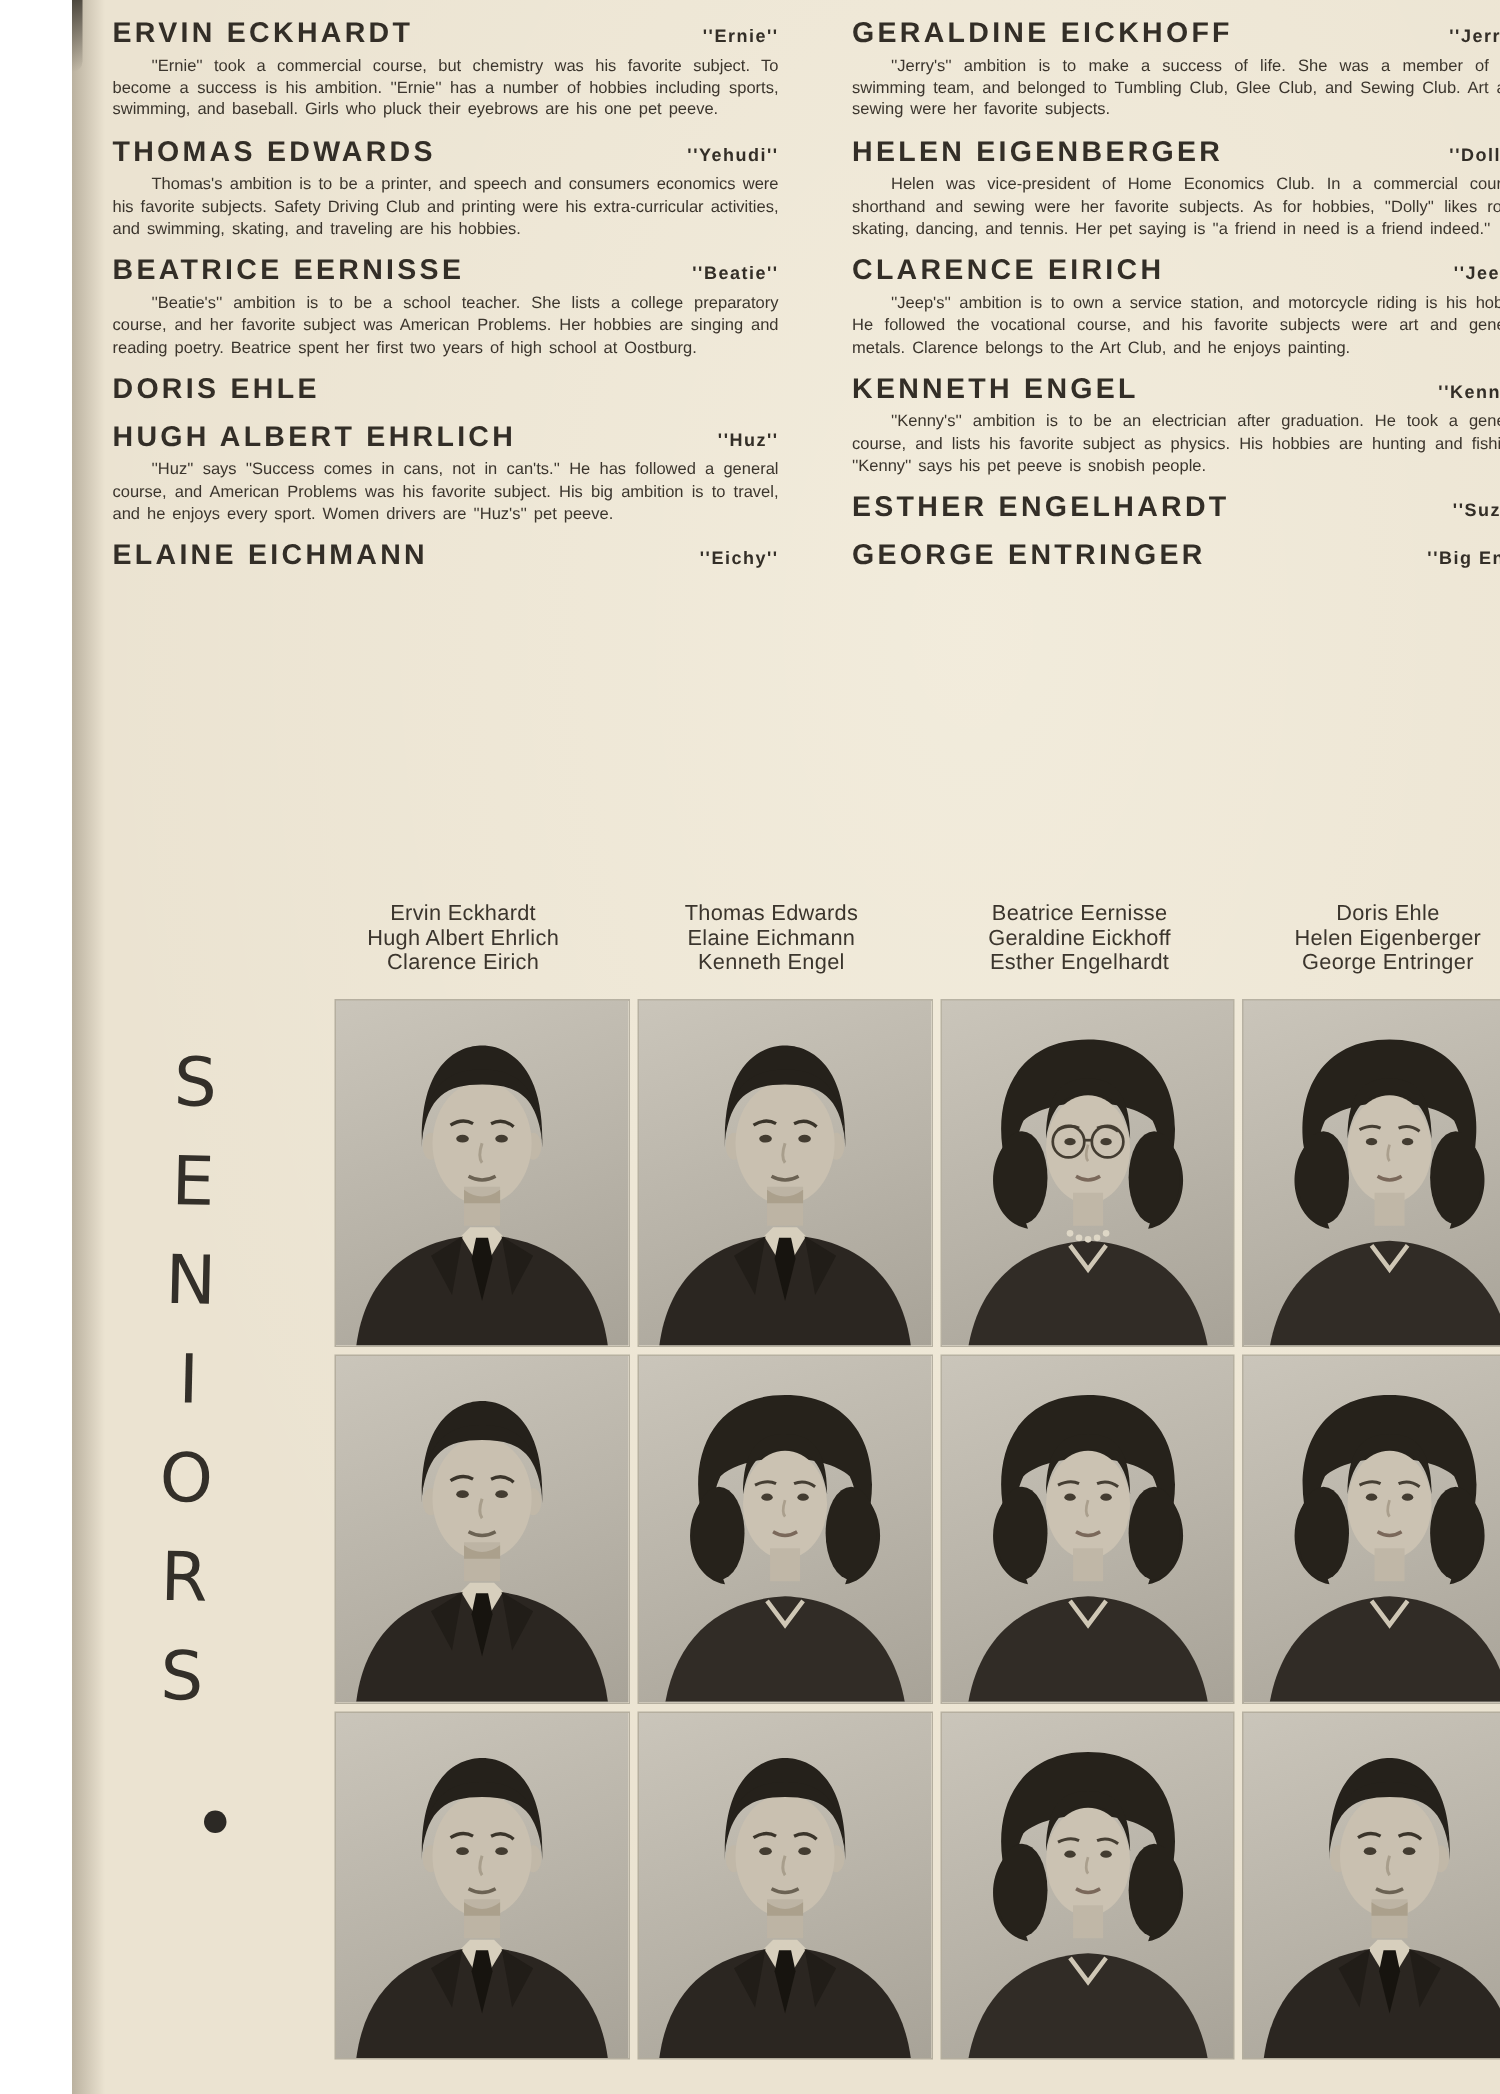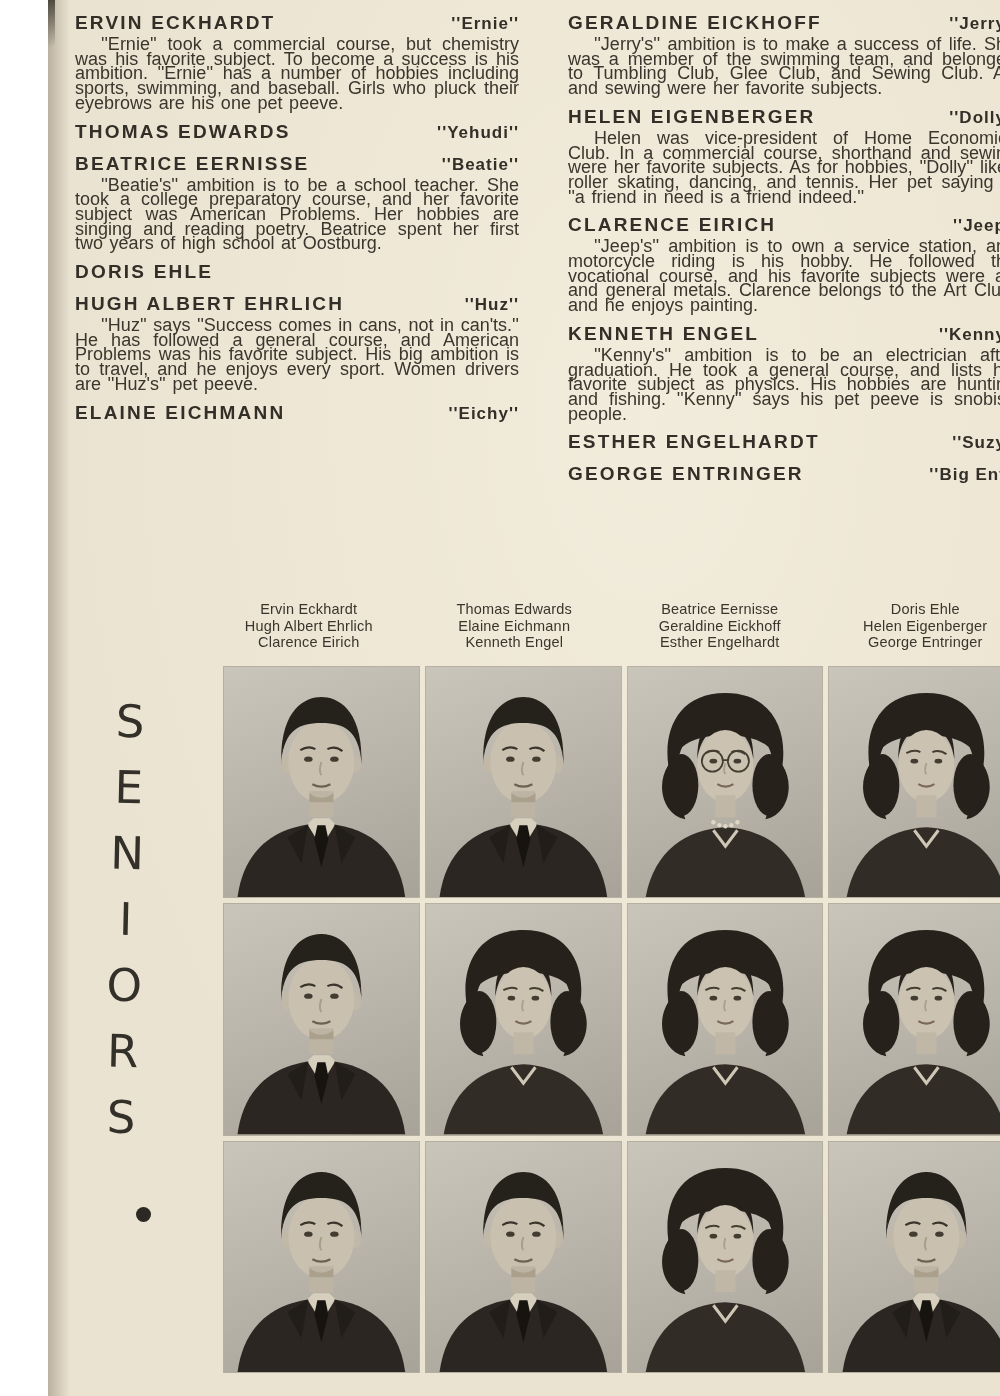--- a/index.html
+++ b/index.html
@@ -17,22 +17,22 @@
     border-bottom-right-radius:8px; }
 
   
   .bio-col { position:absolute; top:12px; }
   .bio-col.left  { left:27px;  width:444px; }
   .bio-col.right { left:520px; width:448px; }
   .entry { margin:0 0 10px 0; }
   .entry-head { display:flex; justify-content:space-between; align-items:baseline; margin-bottom:3px; }
   .entry-head h2 { margin:0; font-size:19px; font-weight:bold; letter-spacing:2.2px;
     color:#332e27; white-space:nowrap; }
-  .nick { font-size:17px; font-weight:bold; letter-spacing:1px; color:#332e27; white-space:nowrap; }
-  .bio { margin:0; font-size:18px; line-height:14.7px; text-align:justify;
+  .nick { font-size:12px; font-weight:bold; letter-spacing:1px; color:#332e27; white-space:nowrap; }
+  .bio { margin:0; font-size:11px; line-height:14.7px; text-align:justify;
     text-indent:26px; word-spacing:1.6px; color:#3b352d; }
 
   
   .roster { position:absolute; left:158px; top:601px; width:822px; display:flex; }
   .roster-col { flex:1; text-align:center; font-size:14.5px; line-height:16.5px;
     color:#3b352d; letter-spacing:.2px; }
 
   
   .seniors { position:absolute; left:50px; top:688px; transform:rotate(1.3deg); transform-origin:top center; }
   .seniors .lt { width:66px; height:66px; display:flex; align-items:center; justify-content:center;
@@ -119,27 +119,28 @@
         <h2>ERVIN ECKHARDT</h2>
         <span class="nick">''Ernie''</span>
       </header>
       <p class="bio">''Ernie'' took a commercial course, but chemistry was his favorite subject. To become a success is his ambition. ''Ernie'' has a number of hobbies including sports, swimming, and baseball. Girls who pluck their eyebrows are his one pet peeve.</p>
     </article>
     <article class="entry">
       <header class="entry-head">
         <h2>THOMAS EDWARDS</h2>
         <span class="nick">''Yehudi''</span>
       </header>
+      <p class="bio">Thomas's ambition is to be a printer, and speech and consumers economics were his favorite subjects. Safety Driving Club and printing were his extra-curricular activities, and swimming, skating, and traveling are his hobbies.</p>
     </article>
     <article class="entry">
       <header class="entry-head">
         <h2>BEATRICE EERNISSE</h2>
         <span class="nick">''Beatie''</span>
       </header>
-      <p class="bio">''Beatie's'' ambition is to be a school teacher. She took a college preparatory course, and her favorite subject was American Problems. Her hobbies are singing and reading poetry. Beatrice spent her first two years of high school at Oostburg.</p>
+      <p class="bio">''Beatie's'' ambition is to be a school teacher. She lists a college preparatory course, and her favorite subject was American Problems. Her hobbies are singing and reading poetry. Beatrice spent her first two years of high school at Oostburg.</p>
     </article>
     <article class="entry">
       <header class="entry-head">
         <h2>DORIS EHLE</h2>
         <span class="nick"></span>
       </header>
     </article>
     <article class="entry">
       <header class="entry-head">
         <h2>HUGH ALBERT EHRLICH</h2>

